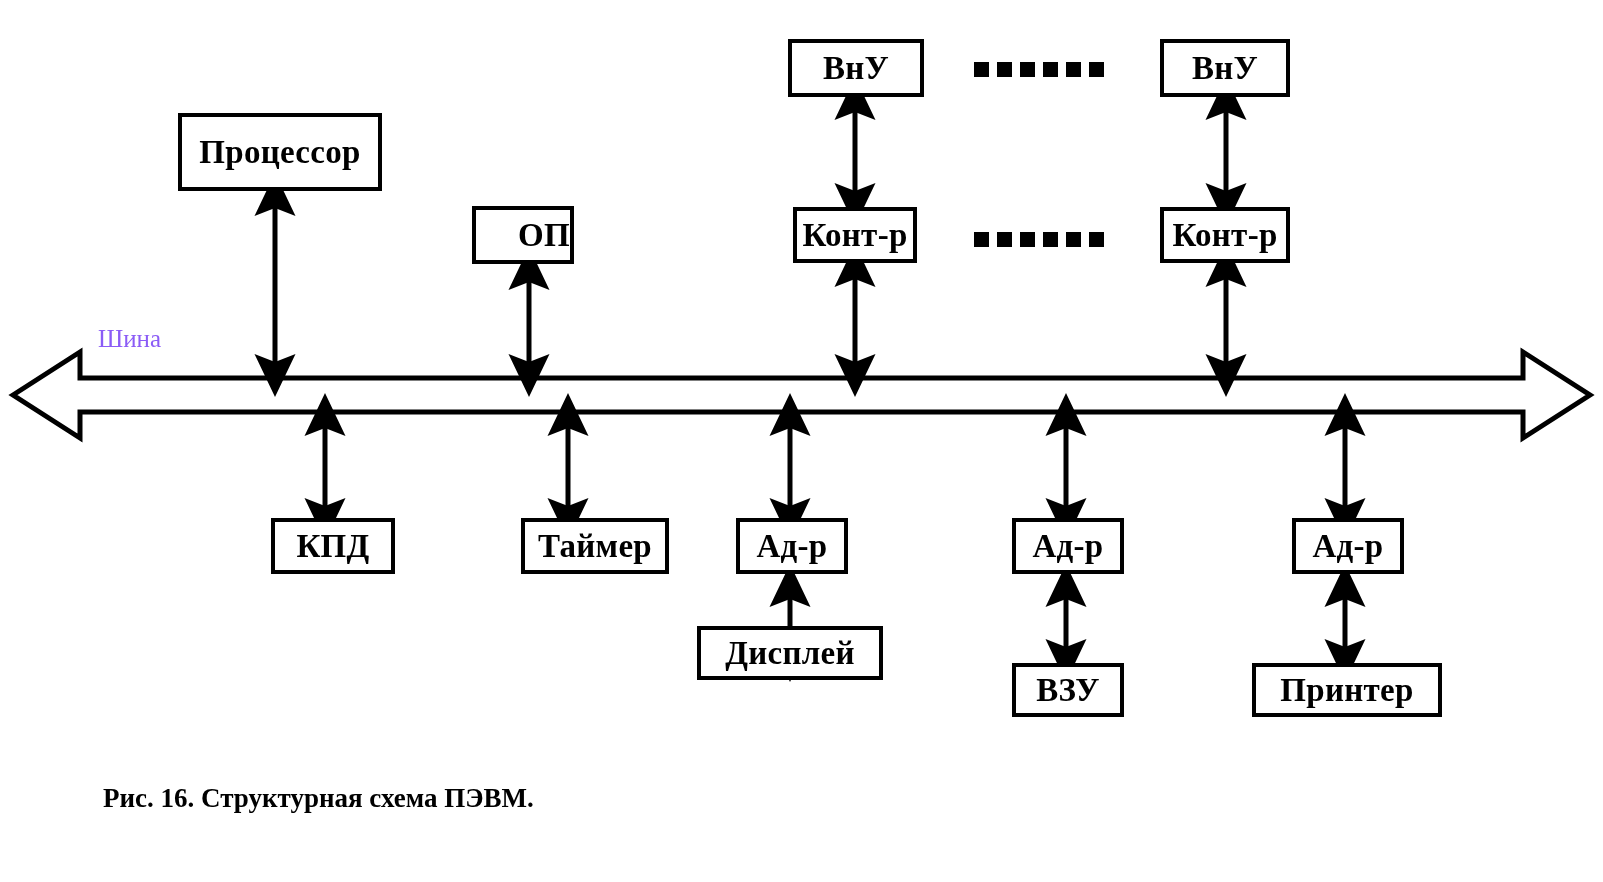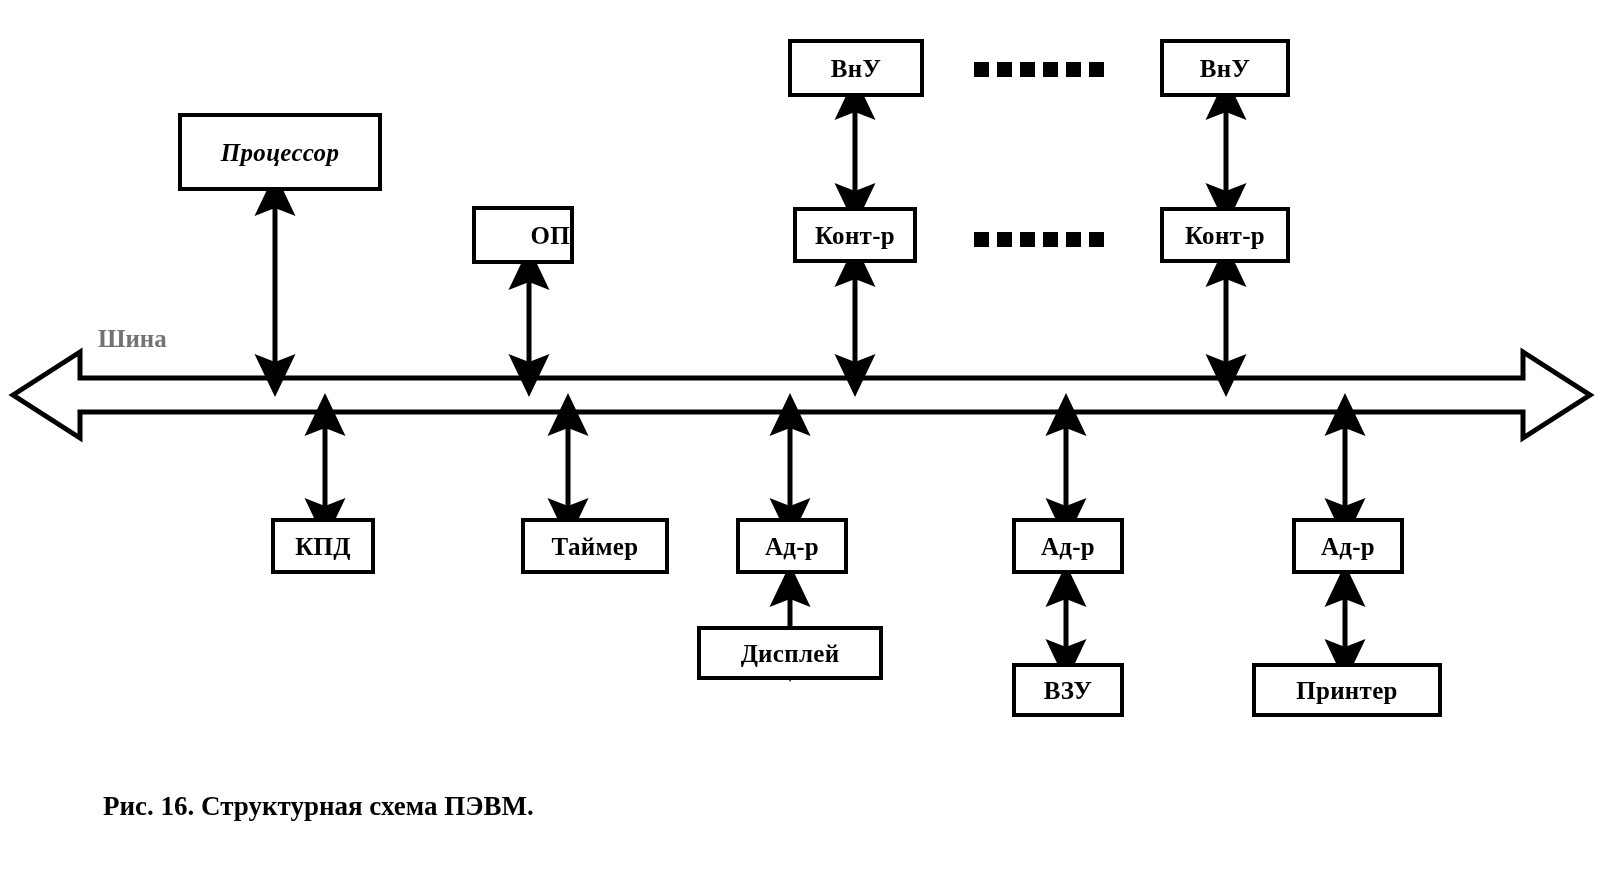--- a/index.html
+++ b/index.html
@@ -31,32 +31,32 @@
     box-sizing: border-box;
     border: 4px solid #000000;
     background: #ffffff;
     display: flex;
     align-items: center;
     justify-content: center;
   }
   .node-label {
     font-family: "Liberation Serif", "DejaVu Serif", serif;
     font-weight: bold;
-    font-size: 25px;
+    font-size: 33px;
     line-height: 1;
     color: #000000;
     white-space: nowrap;
     letter-spacing: 0.3px;
   }
   .bus-label {
     position: absolute;
     font-family: "Liberation Serif", "DejaVu Serif", serif;
-    font-weight: bold;
+    font-weight: normal;
     font-size: 25px;
-    color: #737373;
+    color: #8b5cf6;
     white-space: nowrap;
   }
   .figure-caption {
     position: absolute;
     font-family: "Liberation Serif", "DejaVu Serif", serif;
     font-weight: bold;
     font-size: 27px;
     color: #000000;
     white-space: nowrap;
   }
@@ -118,21 +118,21 @@
       <line x1="790" y1="586" x2="790" y2="660" marker-start="url(#arrowStart)" marker-end="url(#arrowEnd)"></line>
       <line x1="1066" y1="415" x2="1066" y2="519" marker-start="url(#arrowStart)" marker-end="url(#arrowEnd)"></line>
       <line x1="1066" y1="586" x2="1066" y2="660" marker-start="url(#arrowStart)" marker-end="url(#arrowEnd)"></line>
       <line x1="1345" y1="415" x2="1345" y2="519" marker-start="url(#arrowStart)" marker-end="url(#arrowEnd)"></line>
       <line x1="1345" y1="586" x2="1345" y2="660" marker-start="url(#arrowStart)" marker-end="url(#arrowEnd)"></line>
     </g>
   </svg>
 
   <div class="bus-label" style="left:98px; top:325px;">Шина</div>
 
-  <div class="node-box" style="left:178px; top:113px; width:204px; height:78px;font-style:italic;">
+  <div class="node-box" style="left:178px; top:113px; width:204px; height:78px;">
     <span class="node-label">Процессор</span>
   </div>
 
   <div class="node-box" style="left:472px; top:206px; width:102px; height:58px;justify-content:flex-end;">
     <span class="node-label">ОП</span>
   </div>
 
   <div class="node-box" style="left:788px; top:39px; width:136px; height:58px;">
     <span class="node-label">ВнУ</span>
   </div>
@@ -160,21 +160,21 @@
 
   <div class="ellipsis-group" style="left:974px; top:232px;">
     <span class="ellipsis-dot"></span>
     <span class="ellipsis-dot"></span>
     <span class="ellipsis-dot"></span>
     <span class="ellipsis-dot"></span>
     <span class="ellipsis-dot"></span>
     <span class="ellipsis-dot"></span>
   </div>
 
-  <div class="node-box" style="left:271px; top:518px; width:104px; height:56px;text-align:right;">
+  <div class="node-box" style="left:271px; top:518px; width:124px; height:56px;text-align:right;">
     <span class="node-label">КПД</span>
   </div>
 
   <div class="node-box" style="left:496px; top:518px; width:148px; height:56px;margin-left:25px;">
     <span class="node-label">Таймер</span>
   </div>
 
   <div class="node-box" style="left:736px; top:518px; width:112px; height:56px;">
     <span class="node-label">Ад-р</span>
   </div>
@@ -192,15 +192,15 @@
   </div>
 
   <div class="node-box" style="left:1252px; top:663px; width:190px; height:54px;">
     <span class="node-label">Принтер</span>
   </div>
 
   <div class="node-box" style="left:1012px; top:663px; width:112px; height:54px;">
     <span class="node-label">ВЗУ</span>
   </div>
 
-  <div class="figure-caption" style="left:103px; top:783px;margin-top:8px;">Рис. 16. Структурная схема ПЭВМ.</div>
+  <div class="figure-caption" style="left:103px; top:783px;">Рис. 16. Структурная схема ПЭВМ.</div>
 
 </div>
 
 </body></html>

